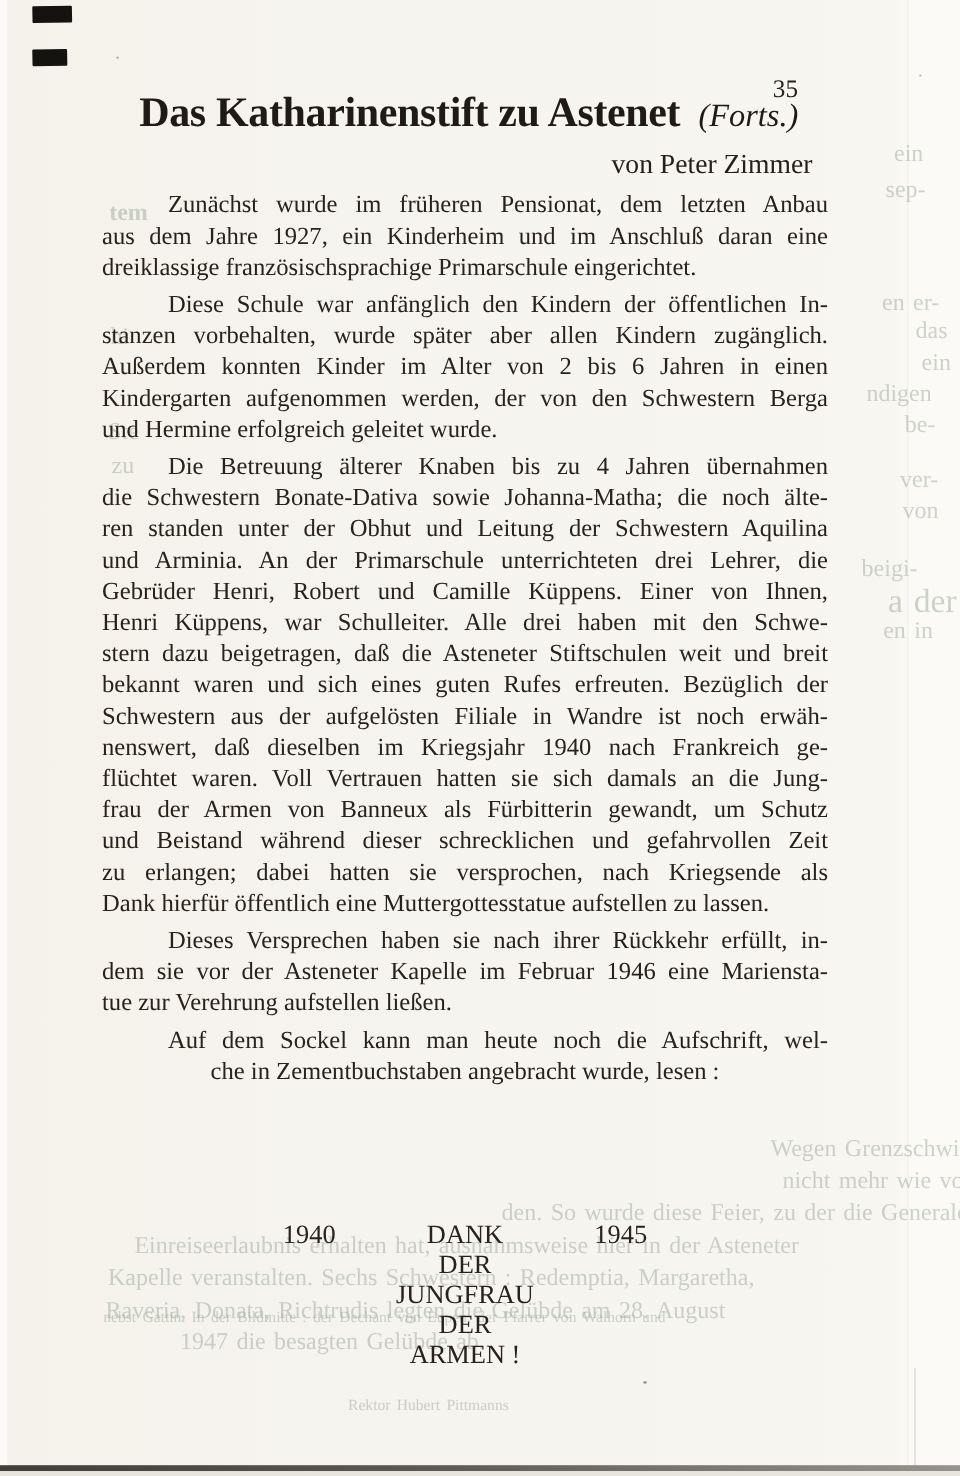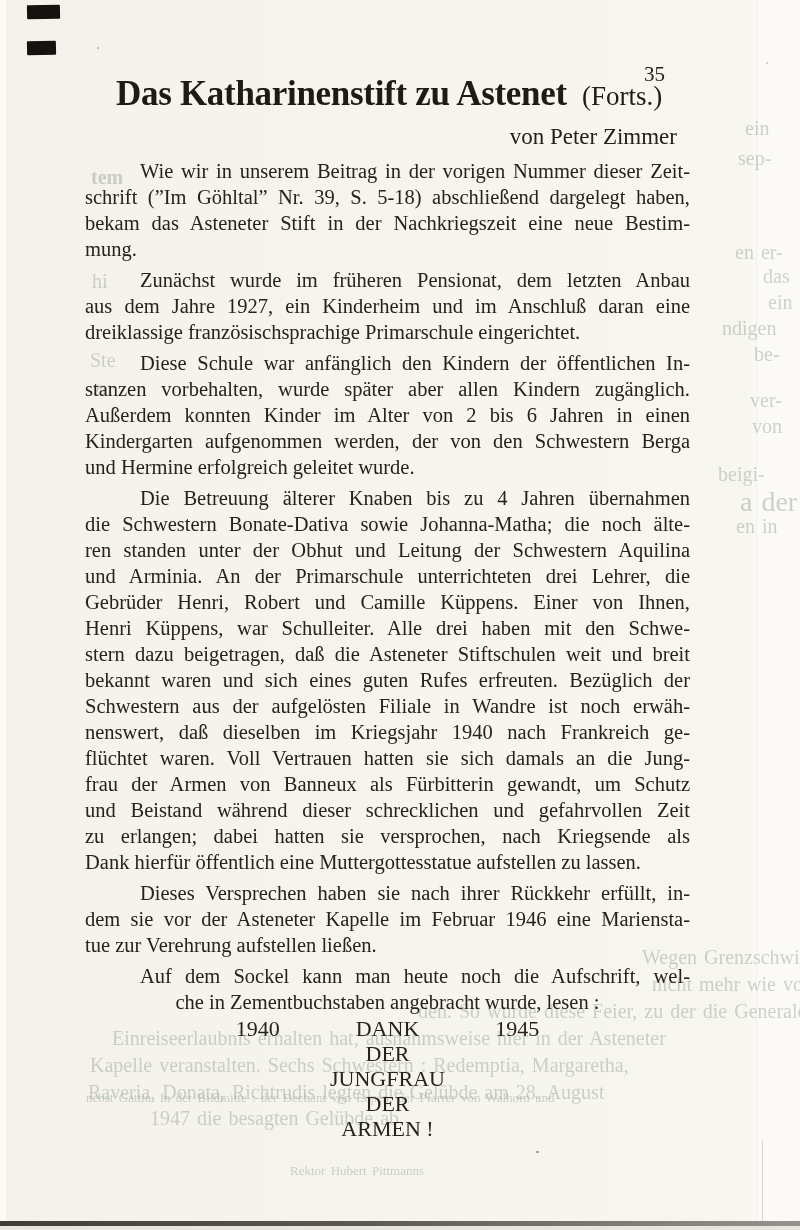--- a/index.html
+++ b/index.html
@@ -33,21 +33,21 @@
   .ghost .frag{
     position:absolute;white-space:nowrap;
     color:#9dab9b;opacity:.5;filter:blur(.4px);
     word-spacing:2px;line-height:1;
   }
 
   
   .page-number{position:absolute;left:644px;top:62px;font-size:21px;}
   .title{position:absolute;left:116px;top:74px;font-size:35px;font-weight:bold;
     letter-spacing:-0.3px;white-space:nowrap;color:#1f1a14;}
-  .title .suffix{font-size:27px;font-weight:normal;letter-spacing:0;}
+  .title .suffix{font-size:27px;font-weight:normal;letter-spacing:0;font-style:italic;}
   .byline{position:absolute;left:85px;top:124px;width:592px;text-align:right;font-size:23px;}
 
   
   .article{position:absolute;left:85px;top:158px;width:605px;
     font-size:20.5px;line-height:26px;color:#28221b;}
   .para{margin-top:5px;}
   .para:first-child{margin-top:0;}
   .line{text-align:justify;text-align-last:justify;}
   .line.last{text-align-last:auto;}
   .line.first{text-indent:55px;}
@@ -102,26 +102,20 @@
 
   <div class="page-number">35</div>
   <div class="title">
     <span>Das Katharinenstift zu Astenet</span>
     <span class="suffix">&nbsp;<span>(Forts.)</span></span>
   </div>
   <div class="byline">von Peter Zimmer</div>
 
   <div class="article">
       <div class="para">
-        <div class="line first">Wie wir in unserem Beitrag in der vorigen Nummer dieser Zeit-</div>
-        <div class="line">schrift (”Im Göhltal” Nr. 39, S. 5-18) abschließend dargelegt haben,</div>
-        <div class="line">bekam das Asteneter Stift in der Nachkriegszeit eine neue Bestim-</div>
-        <div class="line last">mung.</div>
-      </div>
-      <div class="para">
         <div class="line first">Zunächst wurde im früheren Pensionat, dem letzten Anbau</div>
         <div class="line">aus dem Jahre 1927, ein Kinderheim und im Anschluß daran eine</div>
         <div class="line last">dreiklassige französischsprachige Primarschule eingerichtet.</div>
       </div>
       <div class="para">
         <div class="line first">Diese Schule war anfänglich den Kindern der öffentlichen In-</div>
         <div class="line">stanzen vorbehalten, wurde später aber allen Kindern zugänglich.</div>
         <div class="line">Außerdem konnten Kinder im Alter von 2 bis 6 Jahren in einen</div>
         <div class="line">Kindergarten aufgenommen werden, der von den Schwestern Berga</div>
         <div class="line last">und Hermine erfolgreich geleitet wurde.</div>

